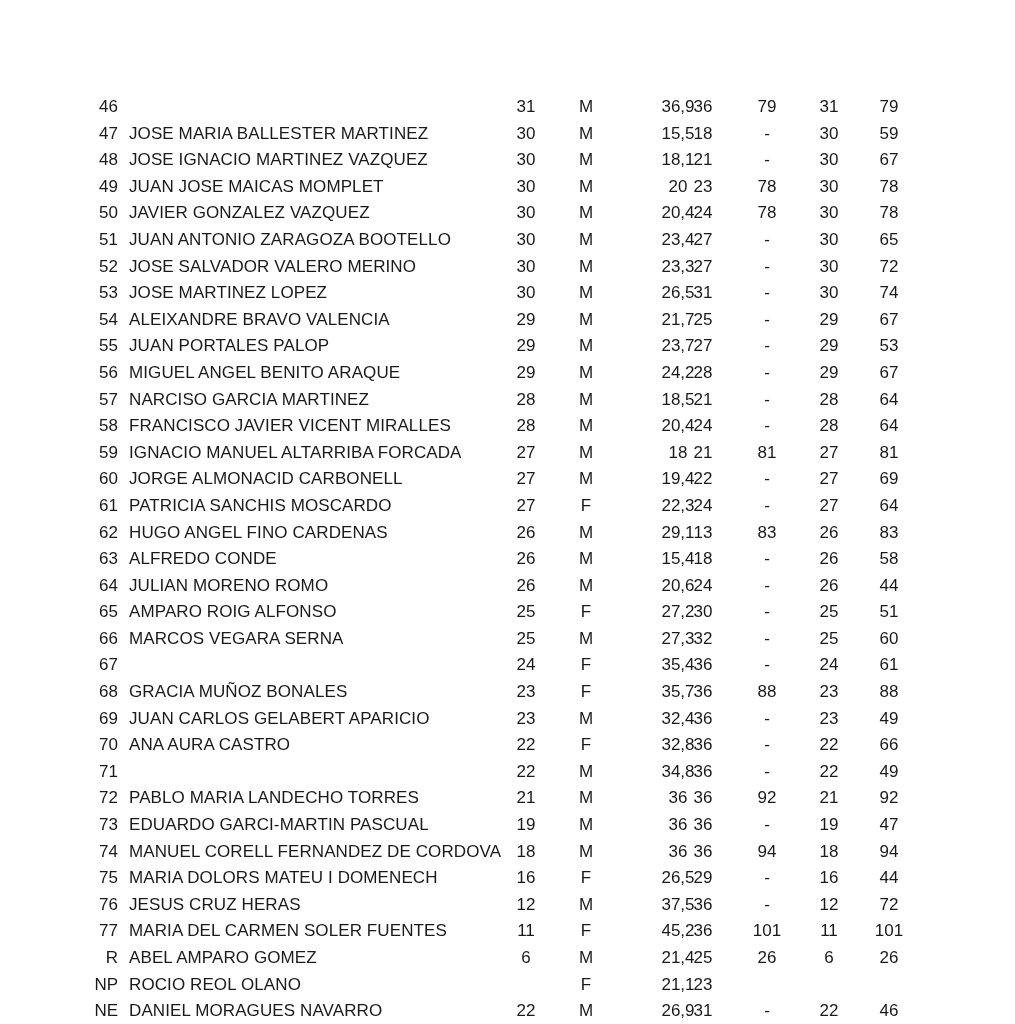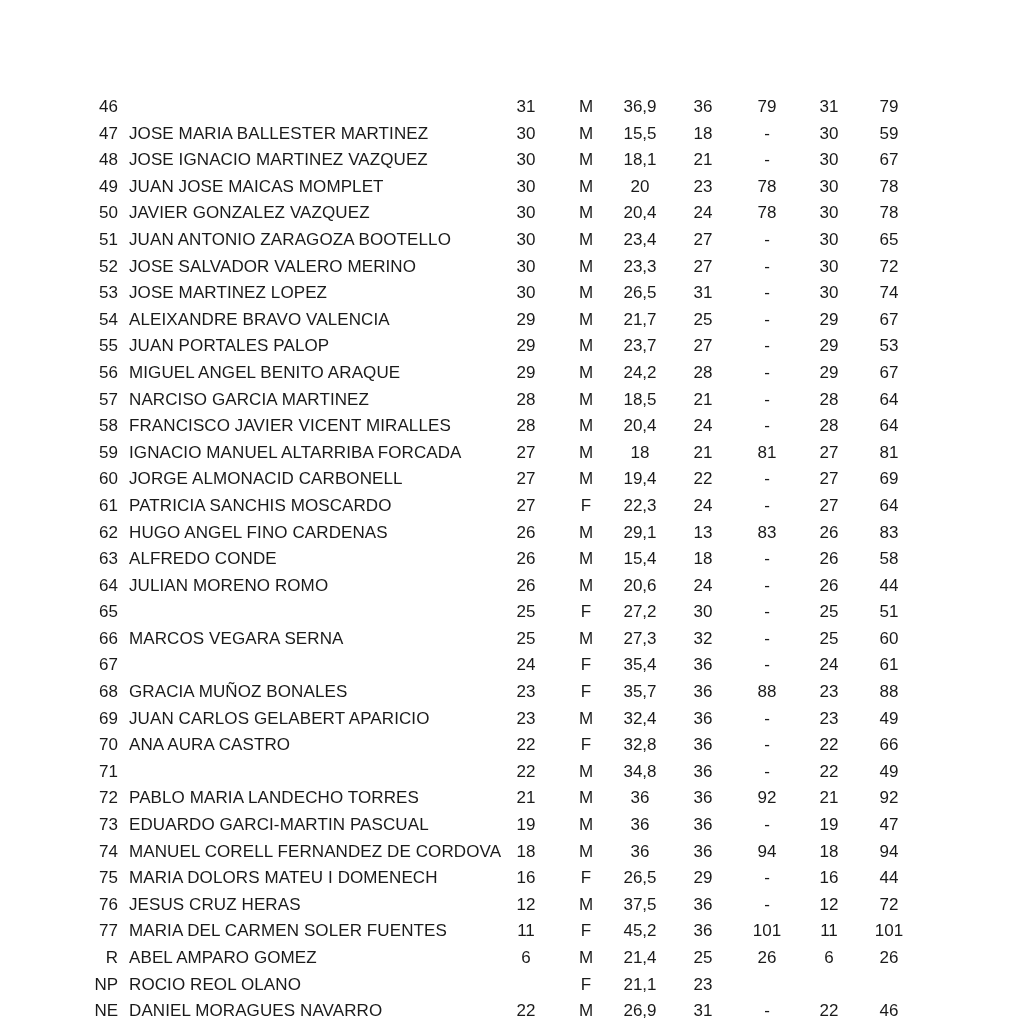--- a/index.html
+++ b/index.html
@@ -6,21 +6,21 @@
     body { width: 1015px; height: 1024px; position: relative; overflow: hidden;
       font-family: "Liberation Sans", "DejaVu Sans", sans-serif; color: #1a1a1a; }
     #table { position: absolute; left: 0; top: 94px; width: 1015px; }
     .row { position: relative; height: 26.6px; font-size: 17px; line-height: 26.6px; white-space: nowrap; }
     .cell { position: absolute; top: 0; }
     .c-pos { right: calc(1015px - 118px); text-align: right; }
     .c-name { left: 129px; letter-spacing: 0.1px; }
     .c-n { width: 60px; text-align: center; }
     .c1 { left: 496px; }
     .c2 { left: 556px; }
-    .c3 { left: 610px; }
+    .c3 { left: 648px; }
     .c4 { left: 673px; }
     .c5 { left: 737px; }
     .c6 { left: 799px; }
     .c7 { left: 859px; }
   </style>
 </head>
 <body>
 
 <div id="table">
     <div class="row">
@@ -226,20 +226,21 @@
     <span class="cell c-n c1">26</span>
     <span class="cell c-n c2">M</span>
     <span class="cell c-n c3">20,6</span>
     <span class="cell c-n c4">24</span>
     <span class="cell c-n c5">-</span>
     <span class="cell c-n c6">26</span>
     <span class="cell c-n c7">44</span>
   </div>
     <div class="row">
     <span class="cell c-pos">65</span>
+    <span class="cell c-name">AMPARO ROIG ALFONSO</span>
     <span class="cell c-n c1">25</span>
     <span class="cell c-n c2">F</span>
     <span class="cell c-n c3">27,2</span>
     <span class="cell c-n c4">30</span>
     <span class="cell c-n c5">-</span>
     <span class="cell c-n c6">25</span>
     <span class="cell c-n c7">51</span>
   </div>
     <div class="row">
     <span class="cell c-pos">66</span>

